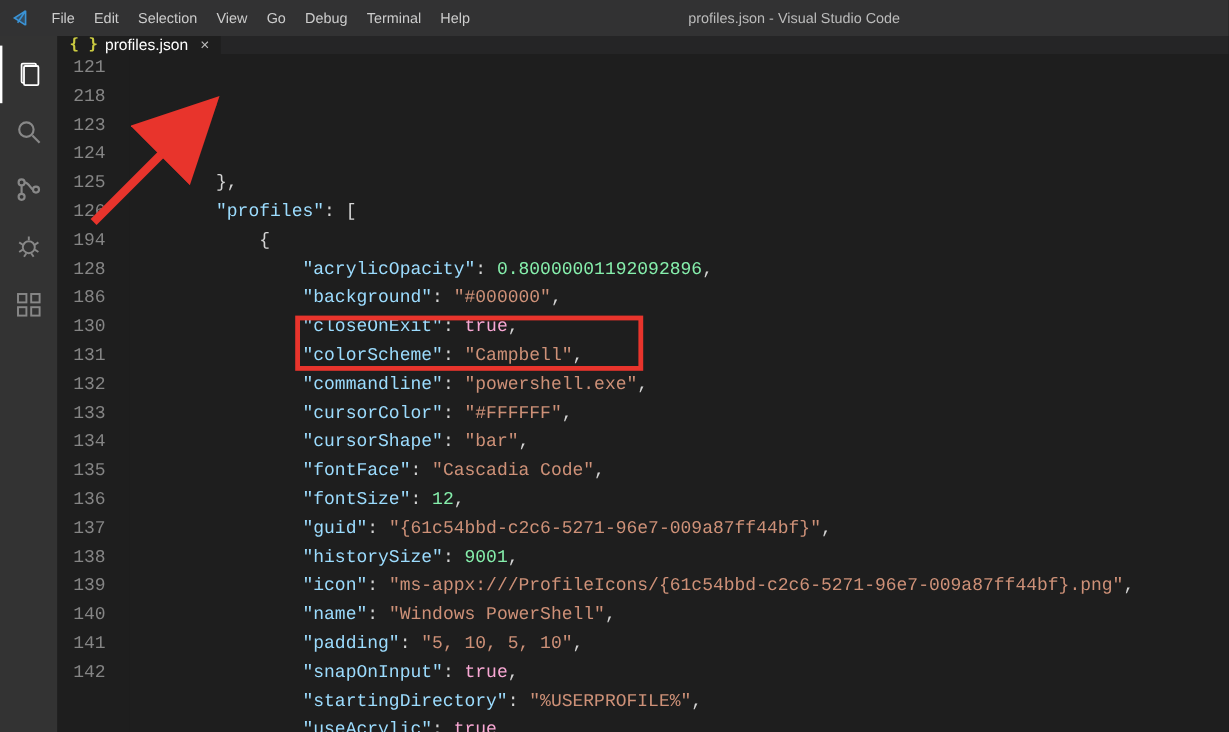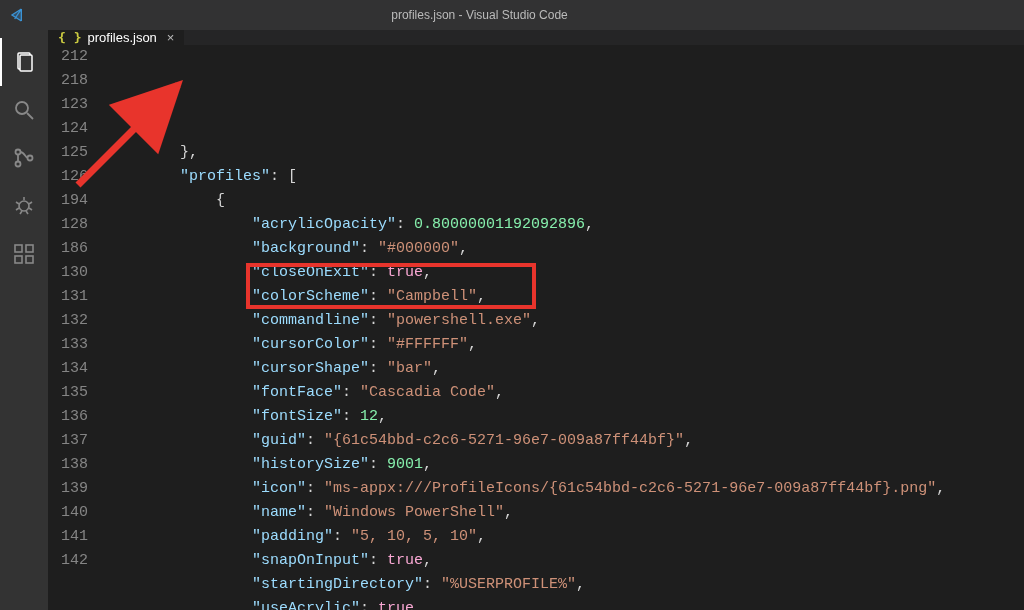--- a/index.html
+++ b/index.html
@@ -36,20 +36,30 @@
   .bracesicon { color: #cbcb41; font-weight: bold; font-family: Consolas, monospace; }
 </style>
 </head>
 <body>
 
 <div class="titlebar">
   <div class="logo">
     <svg viewBox="0 0 24 24" fill="none" stroke="#3a93d6" stroke-width="2">
         <path d="M17 3 L7 18 M17 3 L17 21 M17 21 L3 12 L17 3" stroke="#3a93d6" fill="#3a93d6" fill-opacity="0.3"></path>
       </svg>
+  </div>
+  <div class="menu">
+    <div class="menu-item">File</div>
+    <div class="menu-item">Edit</div>
+    <div class="menu-item">Selection</div>
+    <div class="menu-item">View</div>
+    <div class="menu-item">Go</div>
+    <div class="menu-item">Debug</div>
+    <div class="menu-item">Terminal</div>
+    <div class="menu-item">Help</div>
   </div>
   <div class="titlecenter">profiles.json - Visual Studio Code</div>
 </div>
 
 <div class="main">
   <div class="activitybar">
     <div class="act-icon active">
       <svg viewBox="0 0 24 24" fill="none" stroke="currentColor" stroke-width="1.5">
           <rect x="5" y="3" width="12" height="16" rx="1"></rect>
           <rect x="7" y="5" width="12" height="16" rx="1" fill="#333"></rect>
@@ -120,21 +130,21 @@
         <span class="crumb">
           <span class="bracesicon">{ }</span>
           <span> profiles.json</span>
         </span>
         <span class="crumbsep">›</span>
         <span class="crumb">...</span>
       </div>
 
     <div class="code">
       <div class="gutter" id="gutter">
-          <div>212</div>
+          <div>121</div>
           <div>218</div>
           <div>123</div>
           <div>124</div>
           <div>125</div>
           <div>126</div>
           <div>194</div>
           <div>128</div>
           <div>186</div>
           <div>130</div>
           <div>131</div>

